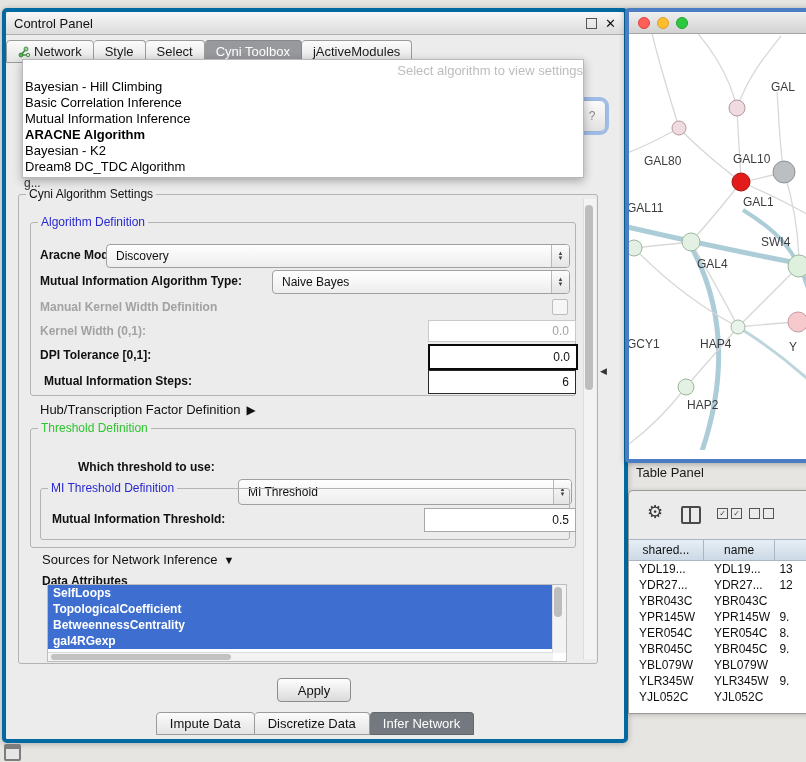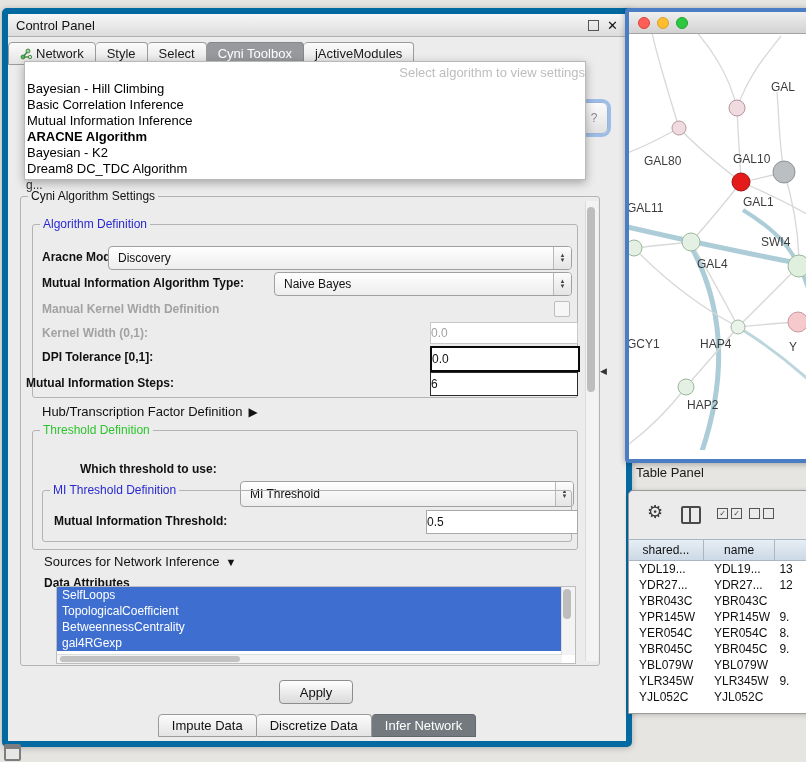--- a/index.html
+++ b/index.html
@@ -1,18 +1,18 @@
 <!DOCTYPE html>
 <html><head>
 <meta charset="utf-8">
 <style>
   html,body{margin:0;padding:0}
   body{position:relative;width:806px;height:762px;overflow:hidden;background:#e7e5e1;
        font-family:"Liberation Sans","DejaVu Sans",sans-serif;color:#111;font-size:13px}
-  .window{position:absolute;border:6px solid #0369a1;border-radius:5px;background:#ececec;
+  .window{position:absolute;border:4px solid #0369a1;border-radius:5px;background:#ececec;
           box-shadow:0 1px 6px rgba(0,0,0,.25)}
   .titlebar{height:22px;display:flex;align-items:center;padding:0 8px;
             background:linear-gradient(#f7f7f7,#dcdcdc);border-bottom:1px solid #b0b0b0;
             border-radius:5px 5px 0 0;font-size:13px}
   .tb-icons{margin-left:auto;display:flex;align-items:center;gap:8px}
   .min-box{width:9px;height:9px;border:1px solid #555;background:transparent}
   .close-x{font-size:13px;font-weight:bold;color:#111;line-height:1}
   .tabs-row{position:absolute;left:0;top:28px;width:100%;display:flex;z-index:5}
   .tab{display:flex;align-items:center;gap:4px;padding:3px 11px;font-size:13px;border:1px solid #9b9b9b;
        border-left-width:0;background:linear-gradient(#fbfbfb,#e4e4e4);border-radius:4px 4px 0 0;
@@ -37,21 +37,21 @@
   .lbl{position:absolute;font-size:12px;font-weight:bold;white-space:nowrap;line-height:22px;height:22px}
   .lbl.dis{color:#a2a2a2}
   .combo{position:absolute;height:22px;border:1px solid #a0a0a0;border-radius:4px;
          background:linear-gradient(#ffffff,#ededed);display:flex;align-items:center;font-size:12px}
   .combo-text{padding-left:9px}
   .combo-arr{position:absolute;right:0;top:0;bottom:0;width:17px;border-left:1px solid #b9b9b9;
              background:linear-gradient(#fcfcfc,#e4e4e4);border-radius:0 3px 3px 0;display:flex;
              flex-direction:column;align-items:center;justify-content:center;color:#444}
   .combo-arr i{font-style:normal;font-size:6px;line-height:5px}
   .field{position:absolute;background:#fff;border:1px solid #a8a8a8;display:flex;align-items:center;
-         justify-content:flex-start;padding-right:6px;font-size:12px}
+         justify-content:flex-end;padding-right:6px;font-size:12px}
   .field.dis{color:#a2a2a2;border-color:#c9c9c9}
   .field.strong{border:2px solid #0a0a0a}
   .field.med{border:1px solid #2a2a2a}
   .checkbox{position:absolute;width:14px;height:14px;border:1px solid #bdbdbd;background:#f6f6f6;border-radius:2px}
   .section-hd{position:absolute;font-size:13px;color:#111;display:flex;align-items:center;gap:6px;white-space:nowrap}
   .attr-list{position:absolute;background:#fff;border:1px solid #bdbdbd;overflow:hidden}
   .attr-item{height:16px;line-height:16px;padding-left:5px;font-size:12px;background:#3e6ed0;color:#fff;margin-right:13px}
   .vscroll{position:absolute;background:#f3f3f3;border-left:1px solid #dcdcdc}
   .vthumb{position:absolute;left:1px;width:8px;background:#bdbdbd;border-radius:4px}
   .hscroll{position:absolute;background:#f3f3f3;border-top:1px solid #dcdcdc}
@@ -182,21 +182,21 @@
   <span class="lbl dis" style="left:34px;top:308px;">Kernel Width (0,1):</span>
   <div class="field dis" style="left:422px;top:308px;width:140px;height:20px;">
     <span>0.0</span>
   </div>
 
   <span class="lbl" style="left:34px;top:332px;">DPI Tolerance [0,1]:</span>
   <div class="field strong" style="left:422px;top:332px;width:140px;height:22px;">
     <span>0.0</span>
   </div>
 
-  <span class="lbl" style="left:18px;top:358px;text-align:right;">Mutual Information Steps:</span>
+  <span class="lbl" style="left:38px;top:358px;text-align:right;">Mutual Information Steps:</span>
   <div class="field med" style="left:422px;top:358px;width:140px;height:22px;">
     <span>6</span>
   </div>
 
   <div class="section-hd" style="left:34px;top:390px;">
     <span>Hub/Transcription Factor Definition</span>
     <span style="font-size:12px;">▶</span>
   </div>
 
   <div class="gbox" style="left:24px;top:416px;width:544px;height:118px;">
@@ -219,21 +219,21 @@
   <div class="field" style="left:418px;top:496px;width:144px;height:22px;">
     <span>0.5</span>
   </div>
 
   <div class="section-hd" style="left:36px;top:540px;justify-content:space-between;">
     <span>Sources for Network Inference</span>
     <span style="font-size:11px;">▼</span>
   </div>
   <span class="lbl" style="left:36px;top:558px;">Data Attributes</span>
 
-  <div class="attr-list" style="left:48px;top:572px;width:518px;height:76px;">
+  <div class="attr-list" style="left:41px;top:572px;width:518px;height:76px;font-weight:bold;">
     <div class="attr-item">SelfLoops</div>
     <div class="attr-item">TopologicalCoefficient</div>
     <div class="attr-item">BetweennessCentrality</div>
     <div class="attr-item">gal4RGexp</div>
     <div class="vscroll" style="right:0;top:0;bottom:8px;width:13px;">
       <div class="vthumb" style="top:2px;height:30px;"></div>
     </div>
     <div class="hscroll" style="left:0;right:13px;bottom:0;height:8px;">
       <div class="hthumb" style="left:3px;width:180px;"></div>
     </div>

